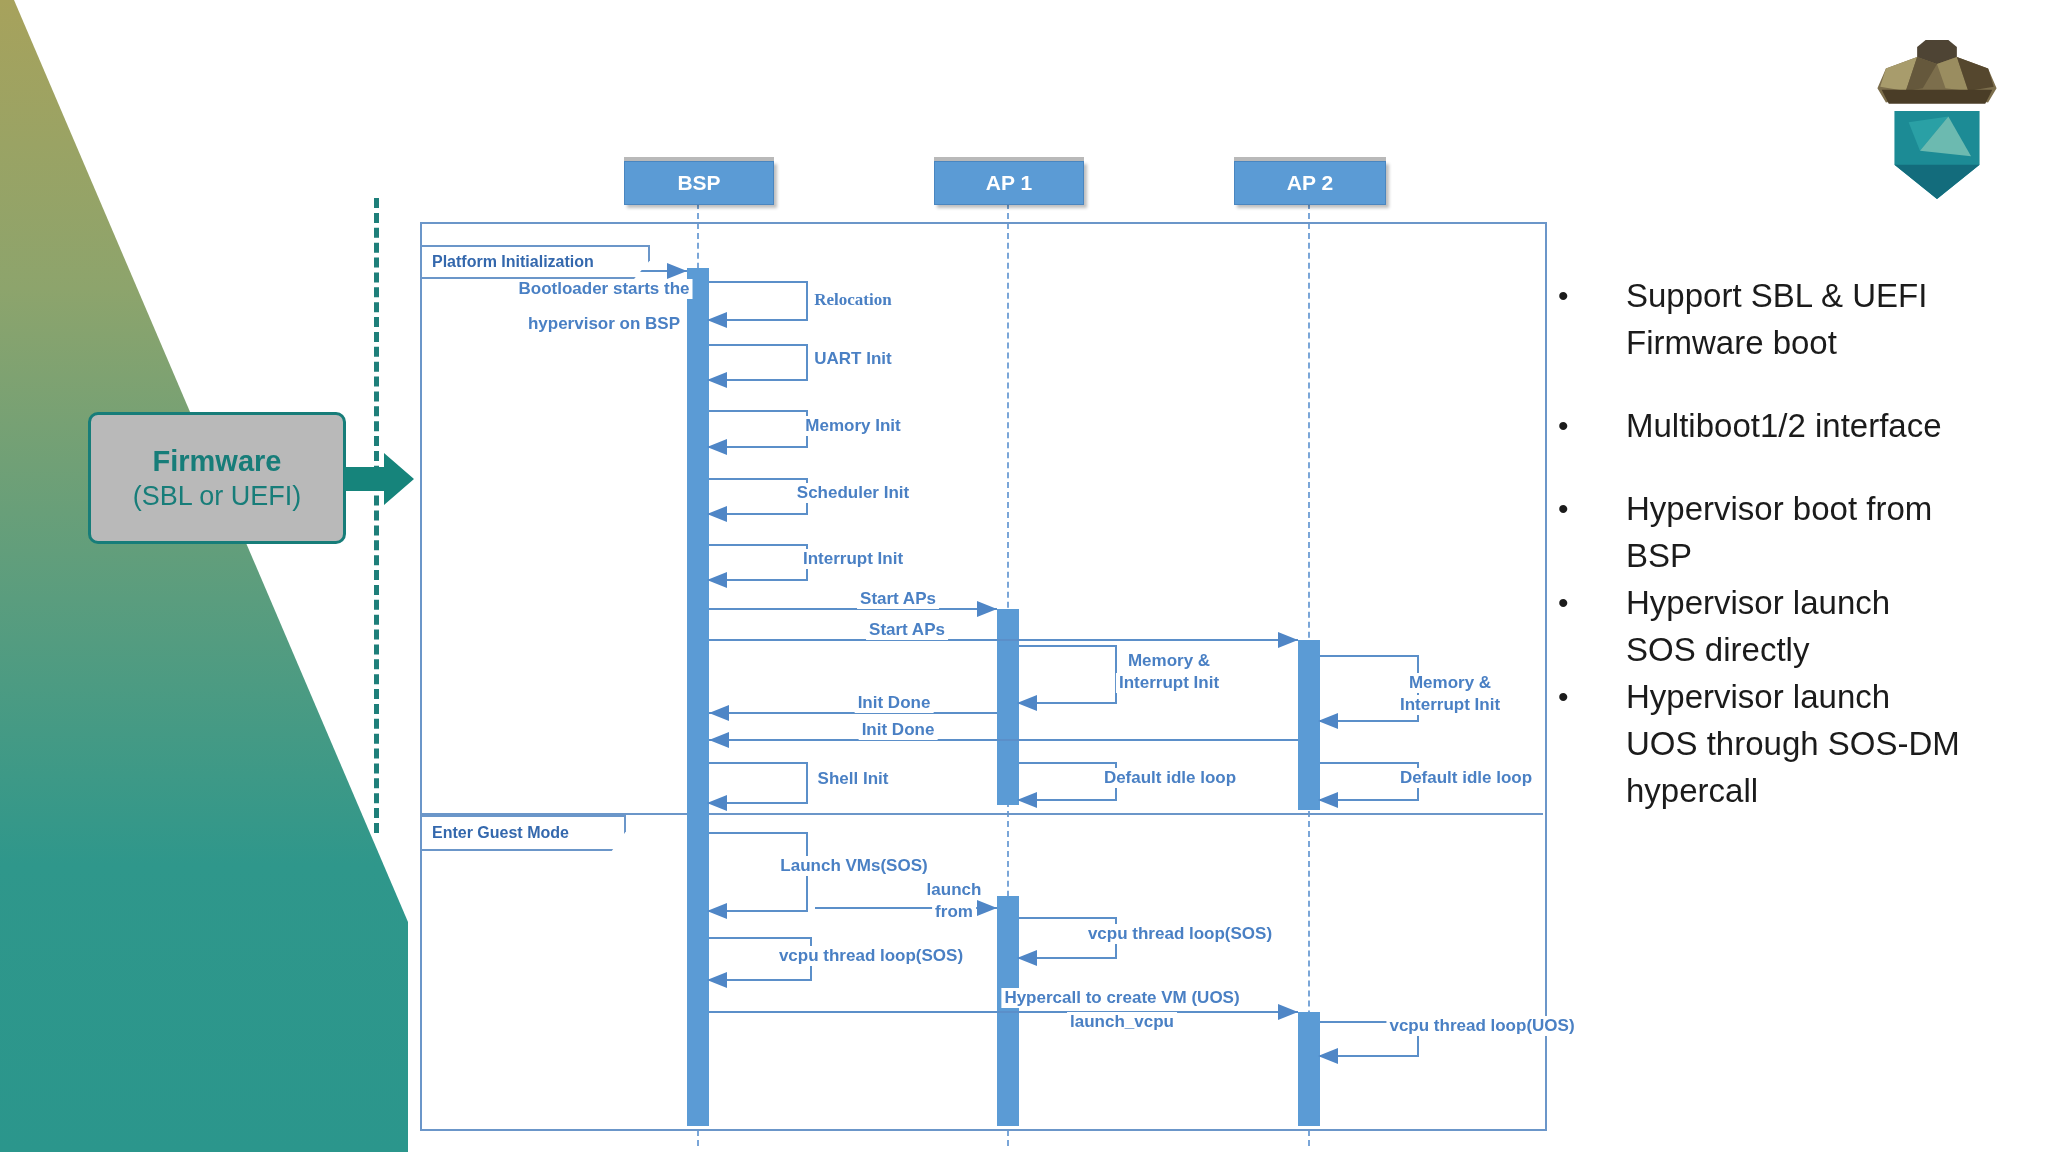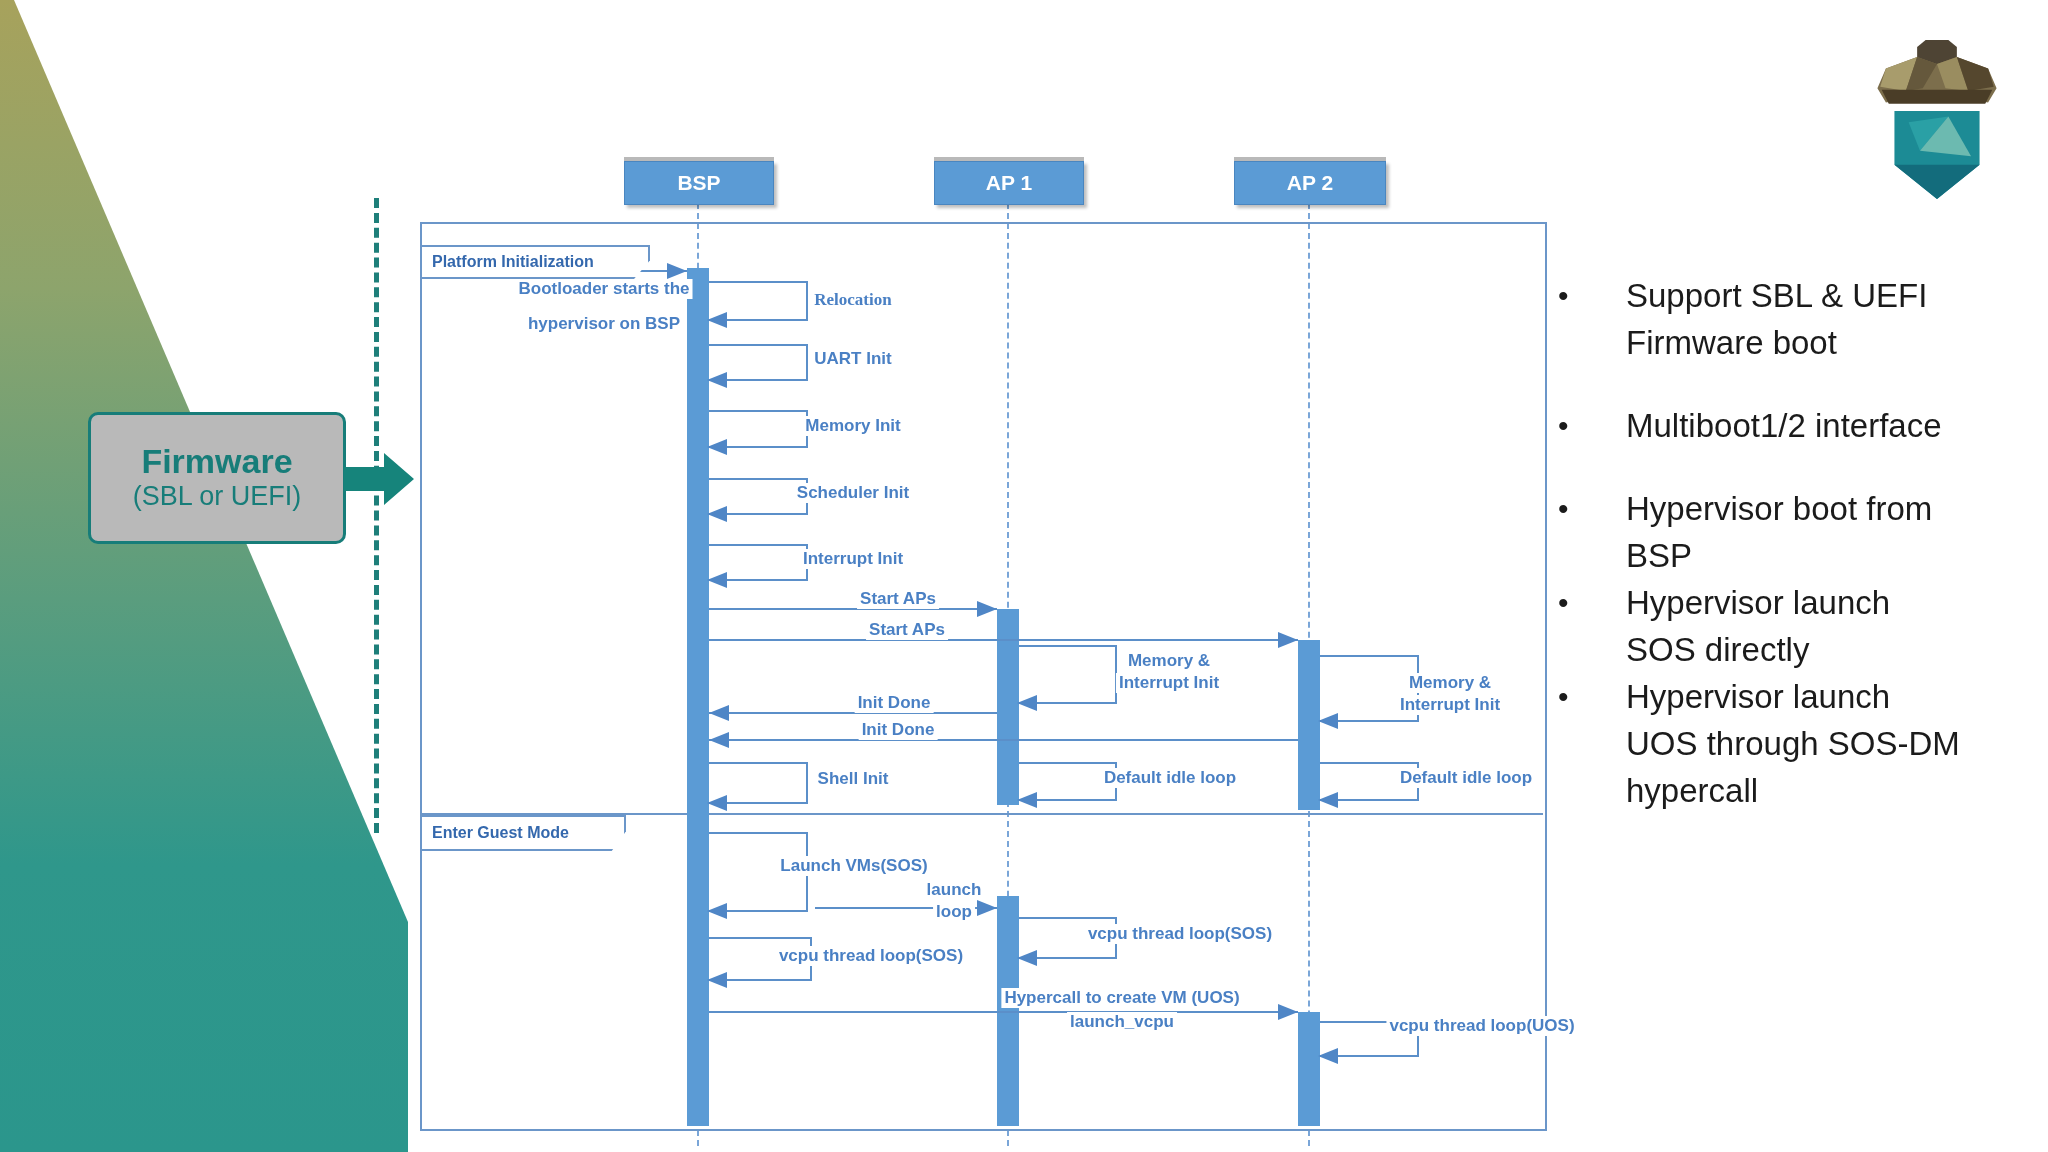--- a/index.html
+++ b/index.html
@@ -8,21 +8,21 @@
   
   .wedge{position:absolute;left:0;top:0;width:420px;height:1152px;z-index:0;
          background:linear-gradient(180deg,#a7a25c 0%,#8da46c 25%,#5a9d7e 52%,#2f978b 75%,#2b968c 100%);
          clip-path:polygon(0 0,14px 0,408px 922px,408px 1152px,0 1152px);}
   .title{position:absolute;left:368px;top:48px;font-size:84px;font-weight:bold;color:#17808a;z-index:3;letter-spacing:1px;}
   
   .tealdash{position:absolute;left:374px;top:198px;height:635px;width:0;border-left:5px dashed #1e7f7a;z-index:2;}
   .fwbox{position:absolute;left:88px;top:412px;width:252px;height:126px;background:#b9b9b9;
          border:3px solid #177d79;border-radius:10px;z-index:3;display:flex;flex-direction:column;
          align-items:center;justify-content:center;color:#177d79;}
-  .fwbox .l1{font-size:34px;font-weight:bold;line-height:36px;}
+  .fwbox .l1{font-size:29px;font-weight:bold;line-height:36px;}
   .fwbox .l2{font-size:27px;line-height:34px;}
   .blockarrow{position:absolute;left:344px;top:453px;z-index:4;}
   
   .frame{position:absolute;left:420px;top:222px;width:1123px;height:905px;border:2px solid #6b96c9;z-index:2;}
   .divider{position:absolute;left:422px;top:813px;width:1121px;height:2px;background:#6b96c9;z-index:2;}
   .tab{position:absolute;background:#fff;border:2px solid #6b96c9;border-left:none;z-index:7;
        color:#3468ad;font-weight:bold;font-size:16px;display:flex;align-items:center;padding-left:10px;
        clip-path:polygon(0 0,100% 0,100% 45%,93% 100%,0 100%);}
   .head{position:absolute;top:161px;height:42px;background:#5b9bd5;border:1px solid #4a86c0;z-index:4;
         color:#fff;font-weight:bold;font-size:21px;display:flex;align-items:center;justify-content:center;
@@ -174,21 +174,21 @@
   <div class="lbl" style="left:1419px;top:778px;">Default idle loop</div>
 
   <div class="self" style="left:709px;top:832px;width:97px;height:76px;">
       <div class="arr-l"></div>
     </div>
   <div class="lbl" style="left:807px;top:866px;">Launch VMs(SOS)</div>
 
   <div class="hline" style="left:815px;top:907px;width:182px;"></div>
   <div class="arr-r" style="left:977px;top:900px;"></div>
   <div class="lbl" style="left:907px;top:890px;">launch</div>
-  <div class="lbl" style="left:907px;top:912px;">loop</div>
+  <div class="lbl" style="left:907px;top:912px;">from</div>
 
   <div class="self" style="left:1019px;top:917px;width:96px;height:38px;">
       <div class="arr-l"></div>
     </div>
   <div class="lbl" style="left:1133px;top:934px;">vcpu thread loop(SOS)</div>
 
   <div class="self" style="left:709px;top:937px;width:101px;height:40px;">
       <div class="arr-l"></div>
     </div>
   <div class="lbl" style="left:824px;top:956px;">vcpu thread loop(SOS)</div>

